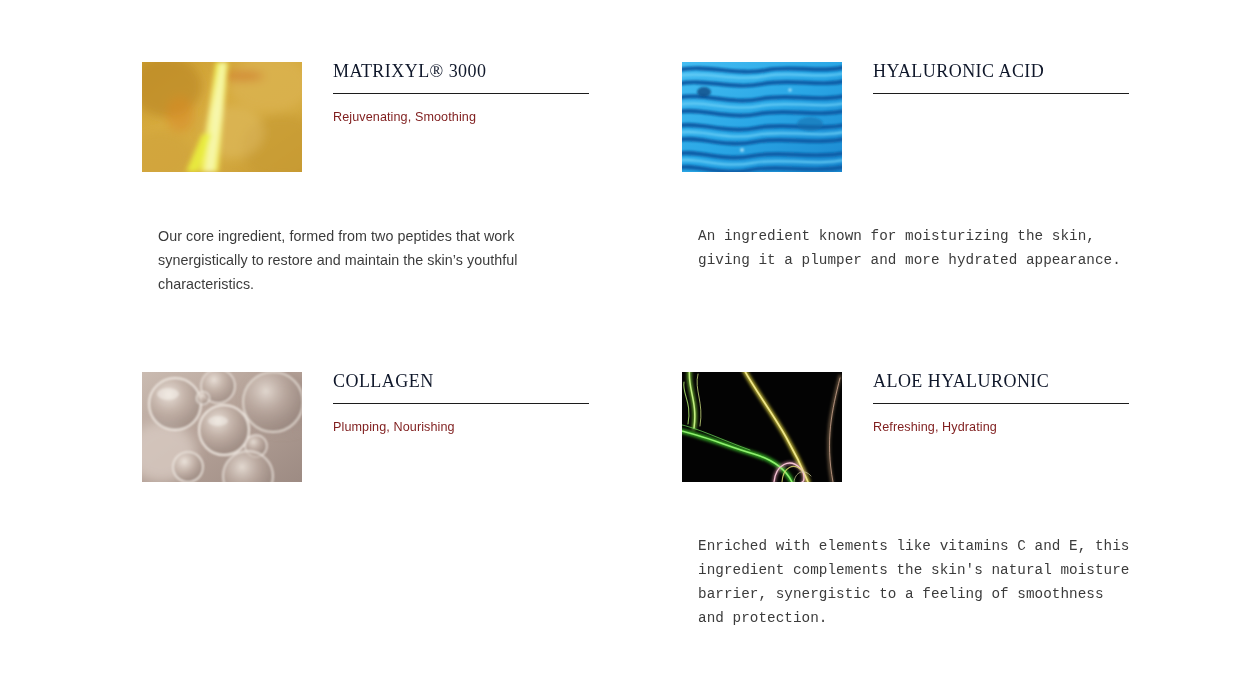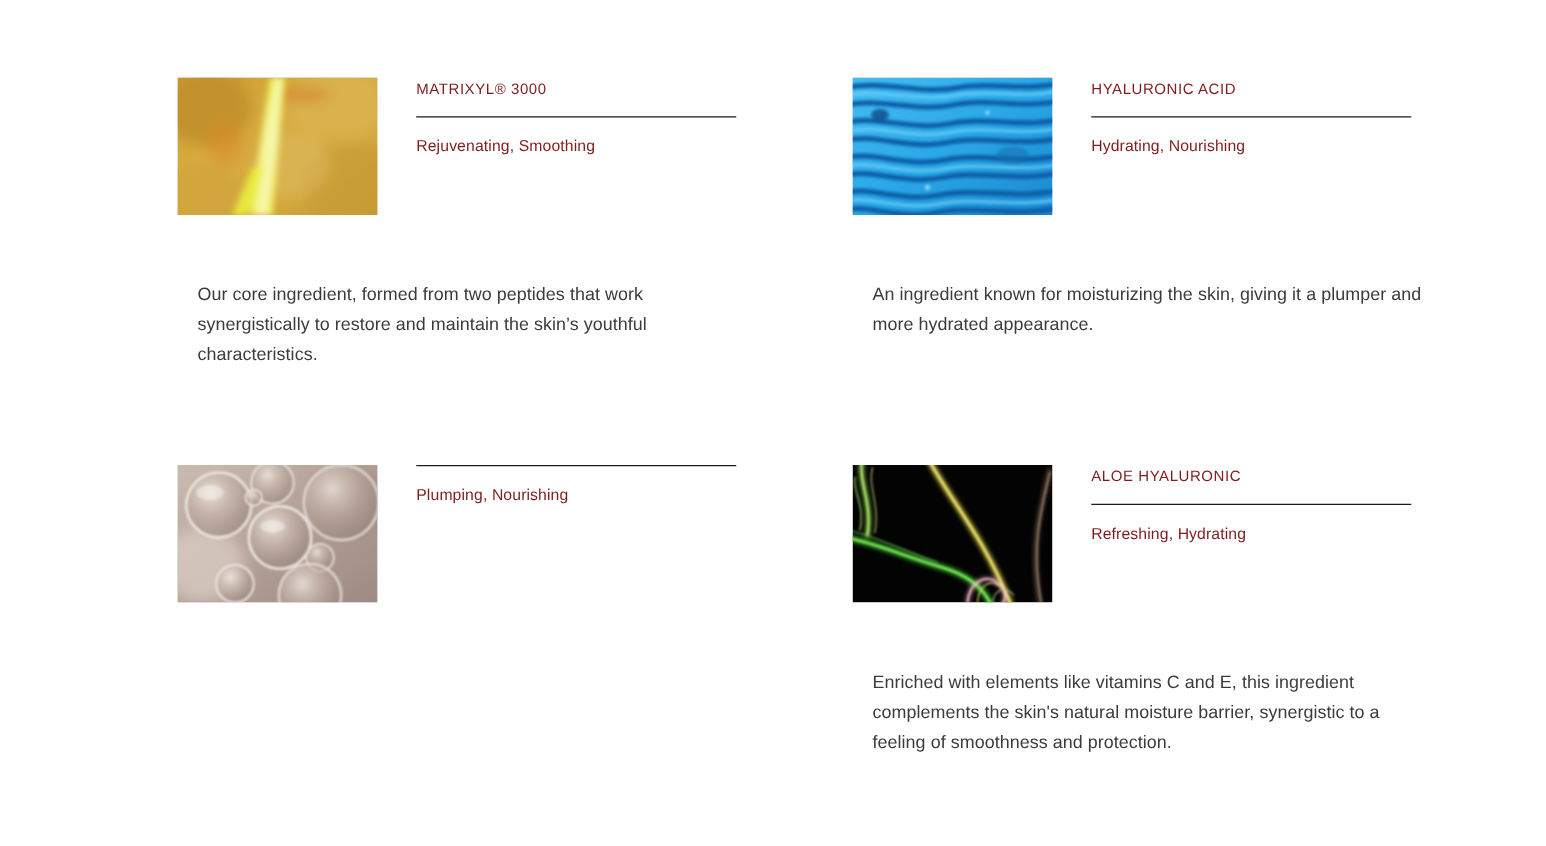--- a/index.html
+++ b/index.html
@@ -52,28 +52,29 @@
   }
   .card-thumb svg { display: block; width: 160px; height: 110px; }
 
   .card-heading {
     margin-left: 31px;
     flex: 1 1 auto;
     padding-top: 0px;
   }
 
   .card-title {
-    font-size: 12px;
+    font-size: 18px;
     letter-spacing: 0.45px;
-    color: #7f1d1d;
+    color: #0f172a;
     font-weight: 400;
     line-height: 18px;
     margin: 0;
     padding: 0 0 13px 0;
     white-space: nowrap;
+    font-family: Liberation Serif, serif;
   }
 
   .title-rule {
     width: 256px;
     height: 1px;
     background: #1c1c1c;
     margin: 0;
     border: 0;
   }
 
@@ -89,21 +90,21 @@
   .card-desc {
     margin: 16px;
     padding-top: 36px;
     font-size: 14.3px;
     line-height: 24px;
     color: #3b3b3b;
     width: 420px;
     letter-spacing: 0.05px;
   }
 
-  .card-right .card-desc { width: 440px; }
+  .card-right .card-desc { width: 440px; font-family: Liberation Mono, monospace; }
 </style>
 </head>
 <body>
 
 <div class="ingredient-grid">
   <div class="grid-inner">
 
     <div class="ingredient-card card-left">
       <div class="card-top">
         <div class="card-thumb">
@@ -188,21 +189,20 @@
               <ellipse cx="22" cy="30" rx="7" ry="5" fill="#0b4a86" opacity="0.8"></ellipse>
               <ellipse cx="128" cy="62" rx="13" ry="7" fill="#1a6ead" opacity="0.55"></ellipse>
               <circle cx="60" cy="88" r="2" fill="#b9e8fb" opacity="0.8"></circle>
               <circle cx="108" cy="28" r="1.7" fill="#bfeafc" opacity="0.8"></circle>
             </g>
           </svg>
         </div>
         <div class="card-heading">
           <h3 class="card-title">HYALURONIC ACID</h3>
           <hr class="title-rule">
-          <p class="card-tags">Hydrating, Nourishing</p>
         </div>
       </div>
       <p class="card-desc">An ingredient known for moisturizing the skin, giving it a plumper and more hydrated appearance.</p>
     </div>
 
     <div class="ingredient-card card-left">
       <div class="card-top">
         <div class="card-thumb">
           <svg viewBox="0 0 160 110" preserveAspectRatio="none" aria-hidden="true">
             <defs>
@@ -236,20 +236,21 @@
               <circle cx="61" cy="26" r="6.5" fill="url(#bub)" stroke="#f2ece6" stroke-width="1.2" opacity="0.95"></circle>
               <circle cx="114" cy="74" r="11" fill="url(#bub)" stroke="#ece4dd" stroke-width="1.4" opacity="0.9"></circle>
               <circle cx="46" cy="95" r="15" fill="url(#bub)" stroke="#efe8e1" stroke-width="1.6" opacity="0.93"></circle>
               <circle cx="106" cy="104" r="25" fill="url(#bub)" stroke="#e9e1da" stroke-width="1.8" opacity="0.88"></circle>
               <ellipse cx="26" cy="22" rx="11" ry="6" fill="#f6f1eb" opacity="0.55"></ellipse>
               <ellipse cx="76" cy="49" rx="10" ry="5" fill="#f6f1eb" opacity="0.5"></ellipse>
             </g>
           </svg>
         </div>
         <div class="card-heading">
+          <h3 class="card-title">COLLAGEN</h3>
           <hr class="title-rule">
           <p class="card-tags">Plumping, Nourishing</p>
         </div>
       </div>
     </div>
 
     <div class="ingredient-card card-right">
       <div class="card-top">
         <div class="card-thumb">
           <svg viewBox="0 0 160 110" preserveAspectRatio="none" aria-hidden="true">

